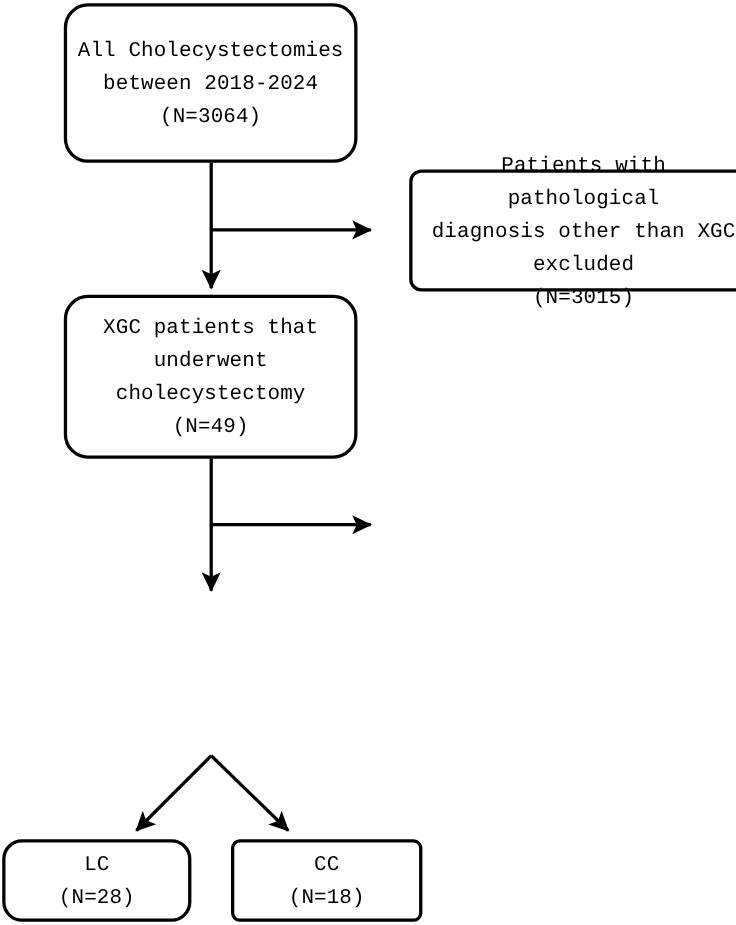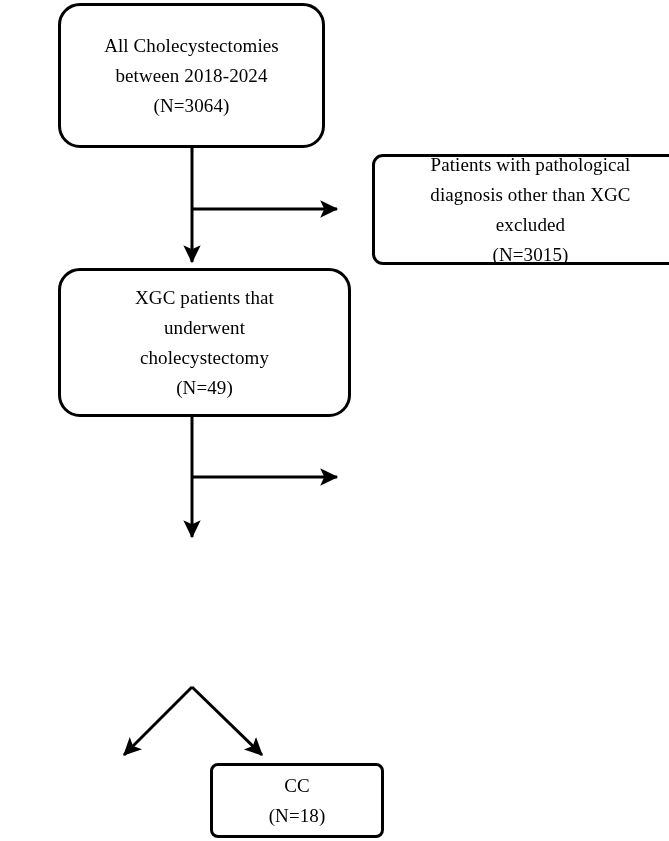--- a/index.html
+++ b/index.html
@@ -5,21 +5,21 @@
   html, body {
     margin: 0;
     padding: 0;
     background: #ffffff;
   }
   #flowchart-root {
     position: relative;
     width: 669px;
     height: 841px;
     background: #ffffff;
-    font-family: Liberation Serif, serif;
+    font-family: Liberation Mono, monospace;
     overflow: hidden;
   }
   #connectors {
     position: absolute;
     left: 0;
     top: 0;
     width: 669px;
     height: 841px;
     pointer-events: none;
   }
@@ -38,21 +38,21 @@
   .node-text {
     font-size: 19px;
     line-height: 30px;
     color: #000000;
     letter-spacing: 0.1px;
     padding: 0 8px;
     white-space: pre-line;
   }
   
   #node-all-chole   { left: 58px;  top: 3px;   width: 267px; height: 145px; }
-  #node-xgc-chole   { left: 58px;  top: 268px; width: 293px; height: 149px; }
+  #node-xgc-chole   { left: 58px;  top: 268px; width: 267px; height: 149px; }
   #node-final       { left: 58px;  top: 543px; width: 267px; height: 144px; }
   
   #node-excl-path   { left: 344px; top: 154px; width: 317px; height: 111px; border-radius: 11px; margin-left: 28px; }
   #node-excl-open   { left: 344px; top: 424px; width: 317px; height: 106px; border-radius: 20px; }
   
   #node-lc          { left: 2px;   top: 763px; width: 172px; height: 75px; border-radius: 18px; }
   #node-cc          { left: 210px; top: 763px; width: 174px; height: 75px; border-radius: 8px; }
 </style>
 </head>
 <body>
@@ -106,19 +106,23 @@
 
   <div class="node" id="node-xgc-chole">
     <div class="node-text">XGC patients that
 underwent
 cholecystectomy
 (N=49)</div>
   </div>
 
 
 
+  <div class="node" id="node-lc">
+    <div class="node-text">LC
+(N=28)</div>
+  </div>
 
   <div class="node" id="node-cc">
     <div class="node-text">CC
 (N=18)</div>
   </div>
 
 </div>
 
 </body></html>

